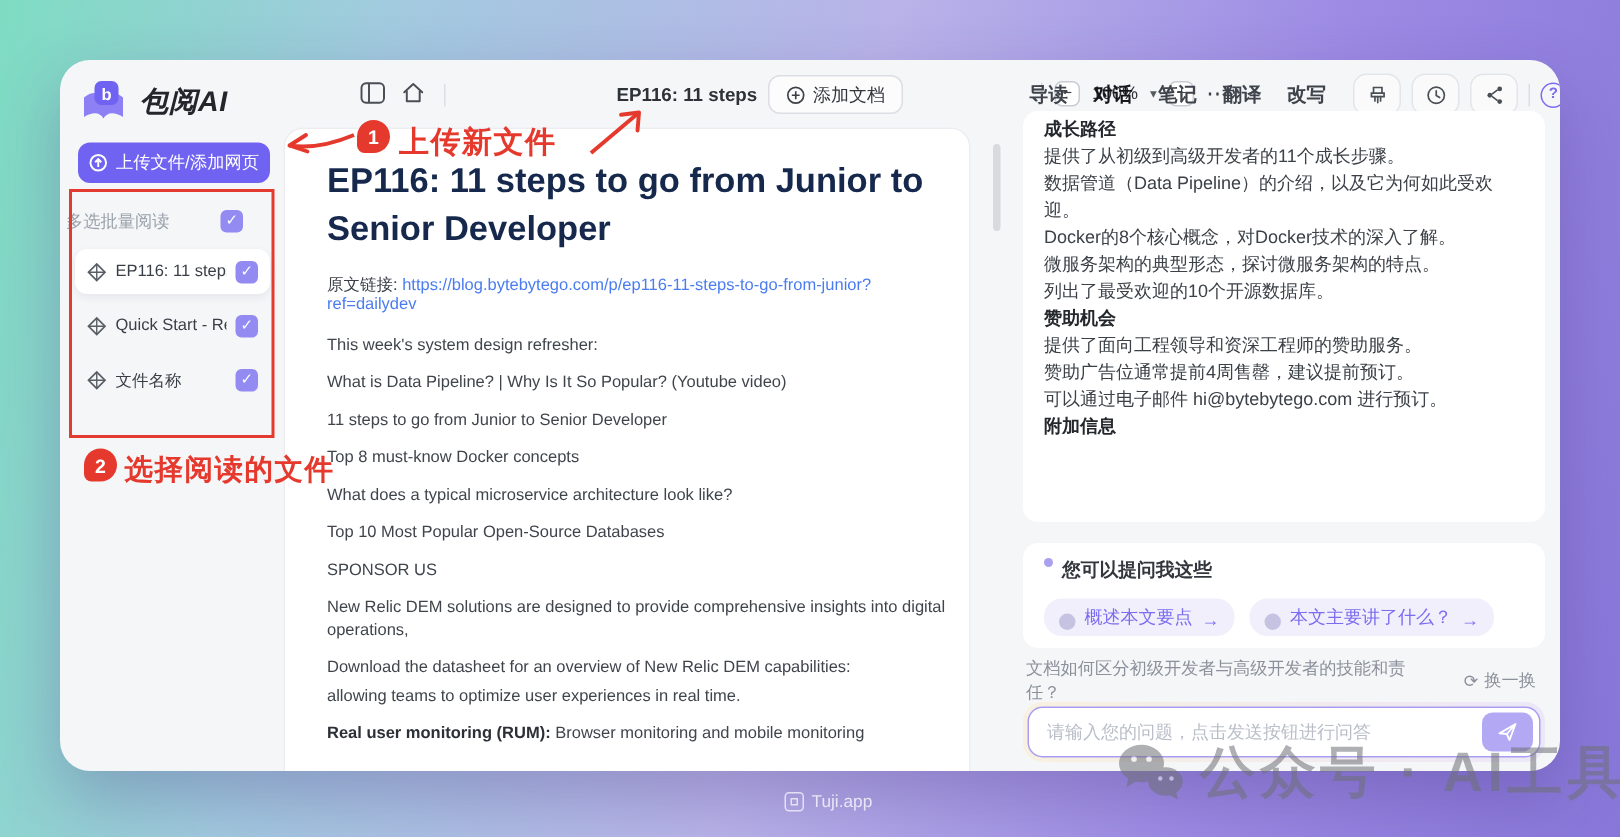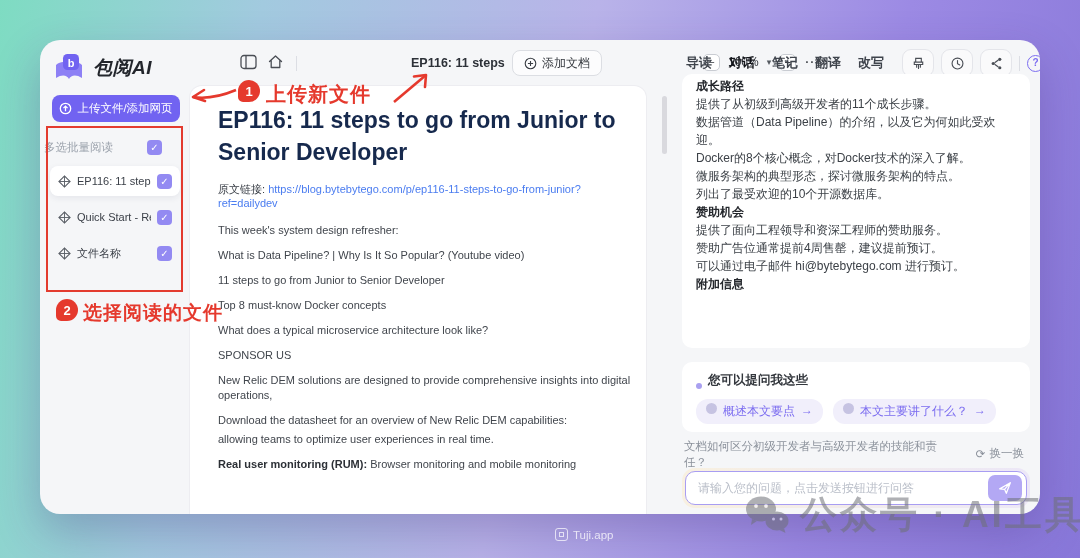--- a/index.html
+++ b/index.html
@@ -72,45 +72,45 @@
   .doc-p.gap{ margin-top:8px; }
   .doc-p.cont{ margin-top:-6px; }
   .doc-p b{ color:#2c3036; }
   
   .rp{ position:absolute; left:642px; top:0; width:348px; height:388px; }
   .summary-card{ position:absolute; left:0; top:34px; width:348px; height:274px;
     background:#fff; border-radius:10px; padding:3px 14px; overflow:hidden; }
   .sline{ font-size:12px; line-height:18px; color:#3c4147; }
   .sline.h{ font-weight:bold; color:#24272c; }
   .ask-card{ position:absolute; left:0; top:322px; width:348px; height:70px; background:#fff; border-radius:10px; padding:10px 14px; }
-  .ask-title{ display:flex; align-items:flex-end; gap:6px; font-size:12.5px; font-weight:bold; color:#33373d; }
+  .ask-title{ display:flex; align-items:flex-start; gap:6px; font-size:12.5px; font-weight:bold; color:#33373d; }
   .dot{ width:6px; height:6px; border-radius:50%; background:#a9a0f0; }
   .chips{ display:flex; gap:10px; margin-top:10px; }
-  .chip{ display:inline-flex; align-items:flex-start; gap:6px; background:#f1effb; border-radius:12px;
+  .chip{ display:inline-flex; align-items:flex-end; gap:6px; background:#f1effb; border-radius:12px;
     padding:4px 10px; font-size:12px; color:#7b6cf0; cursor:pointer; }
   .chip .cdot{ width:11px; height:11px; border-radius:50%; background:#c6c3e2; }
   .chip .arr{ font-weight:bold; }
   .sug{ position:absolute; left:2px; top:398px; width:270px; font-size:11.5px; color:#8b919b; line-height:16px; }
   .refresh{ position:absolute; right:6px; top:406px; font-size:11.5px; color:#8b919b; cursor:pointer; display:flex; gap:4px; align-items:center; }
   .input-wrap{ position:absolute; left:0; top:428px; width:348px; height:40px;
     background:linear-gradient(90deg,#f8f0e0,#ece7f7); border-radius:13px; padding:3px; }
   .q-input{ width:100%; height:100%; border:1.5px solid #a89df2; border-radius:10px; background:#fff;
     font-size:12px; color:#333; padding:0 46px 0 12px; outline:none; font-family:inherit; }
   .q-input::placeholder{ color:#b9bec8; }
   .send-btn{ position:absolute; right:8px; top:7px; width:34px; height:26px; border:none; border-radius:7px;
     background:#b3a8f4; display:flex; align-items:center; justify-content:center; cursor:pointer; }
   .rp-scrollbar{ position:absolute; left:622px; top:56px; width:5px; height:58px; background:#d9d9de; border-radius:3px; cursor:pointer; }
   
   .badge{ position:absolute; width:22px; height:22px; background:#e5392d; border-radius:50% 50% 50% 5px;
     color:#fff; font-size:13px; font-weight:bold; display:flex; align-items:center; justify-content:center; z-index:41; }
   .ann-text{ position:absolute; color:#e5392d; font-weight:bold; z-index:41; letter-spacing:1px; }
   .ann-arrows{ position:absolute; left:0; top:0; z-index:40; pointer-events:none; }
   
   .wm-center{ position:absolute; left:523px; top:528px; display:flex; align-items:center; gap:5px;
-    color:rgba(255,255,255,.75); font-size:11.5px; z-index:60;margin-left:32px; }
+    color:rgba(255,255,255,.75); font-size:11.5px; z-index:60; }
   .wm-center .sq{ width:13px; height:13px; border:1.5px solid rgba(255,255,255,.7); border-radius:3px;
     display:flex; align-items:center; justify-content:center; }
   .wm-center .sq i{ width:5px; height:5px; border:1.2px solid rgba(255,255,255,.7); display:block; }
   .wm-right{ position:absolute; left:744px; top:490px; display:flex; align-items:center; gap:10px;
     z-index:60; opacity:.55; }
   .wm-right .txt{ font-size:37px; font-weight:bold; color:#6e7077; letter-spacing:3px; white-space:nowrap; }
 </style>
 </head>
 <body>
 
@@ -236,20 +236,21 @@
     <div class="doc-title">EP116: 11 steps to go from Junior to Senior Developer</div>
     <div class="doc-src">
       <span>原文链接:</span>
       <a href="#">https://blog.bytebytego.com/p/ep116-11-steps-to-go-from-junior?ref=dailydev</a>
     </div>
     <p class="doc-p">This week's system design refresher:</p>
     <p class="doc-p">What is Data Pipeline? | Why Is It So Popular? (Youtube video)</p>
     <p class="doc-p">11 steps to go from Junior to Senior Developer</p>
     <p class="doc-p">Top 8 must-know Docker concepts</p>
     <p class="doc-p">What does a typical microservice architecture look like?</p>
+    <p class="doc-p">Top 10 Most Popular Open-Source Databases</p>
     <p class="doc-p">SPONSOR US</p>
     <p class="doc-p gap">New Relic DEM solutions are designed to provide comprehensive insights into digital operations,</p>
     <p class="doc-p">Download the datasheet for an overview of New Relic DEM capabilities:</p>
     <p class="doc-p cont">allowing teams to optimize user experiences in real time.</p>
     <p class="doc-p"><b>Real user monitoring (RUM):</b><span> Browser monitoring and mobile monitoring</span></p>
 
   </div>
 
   <div class="rp-scrollbar"></div>
 

